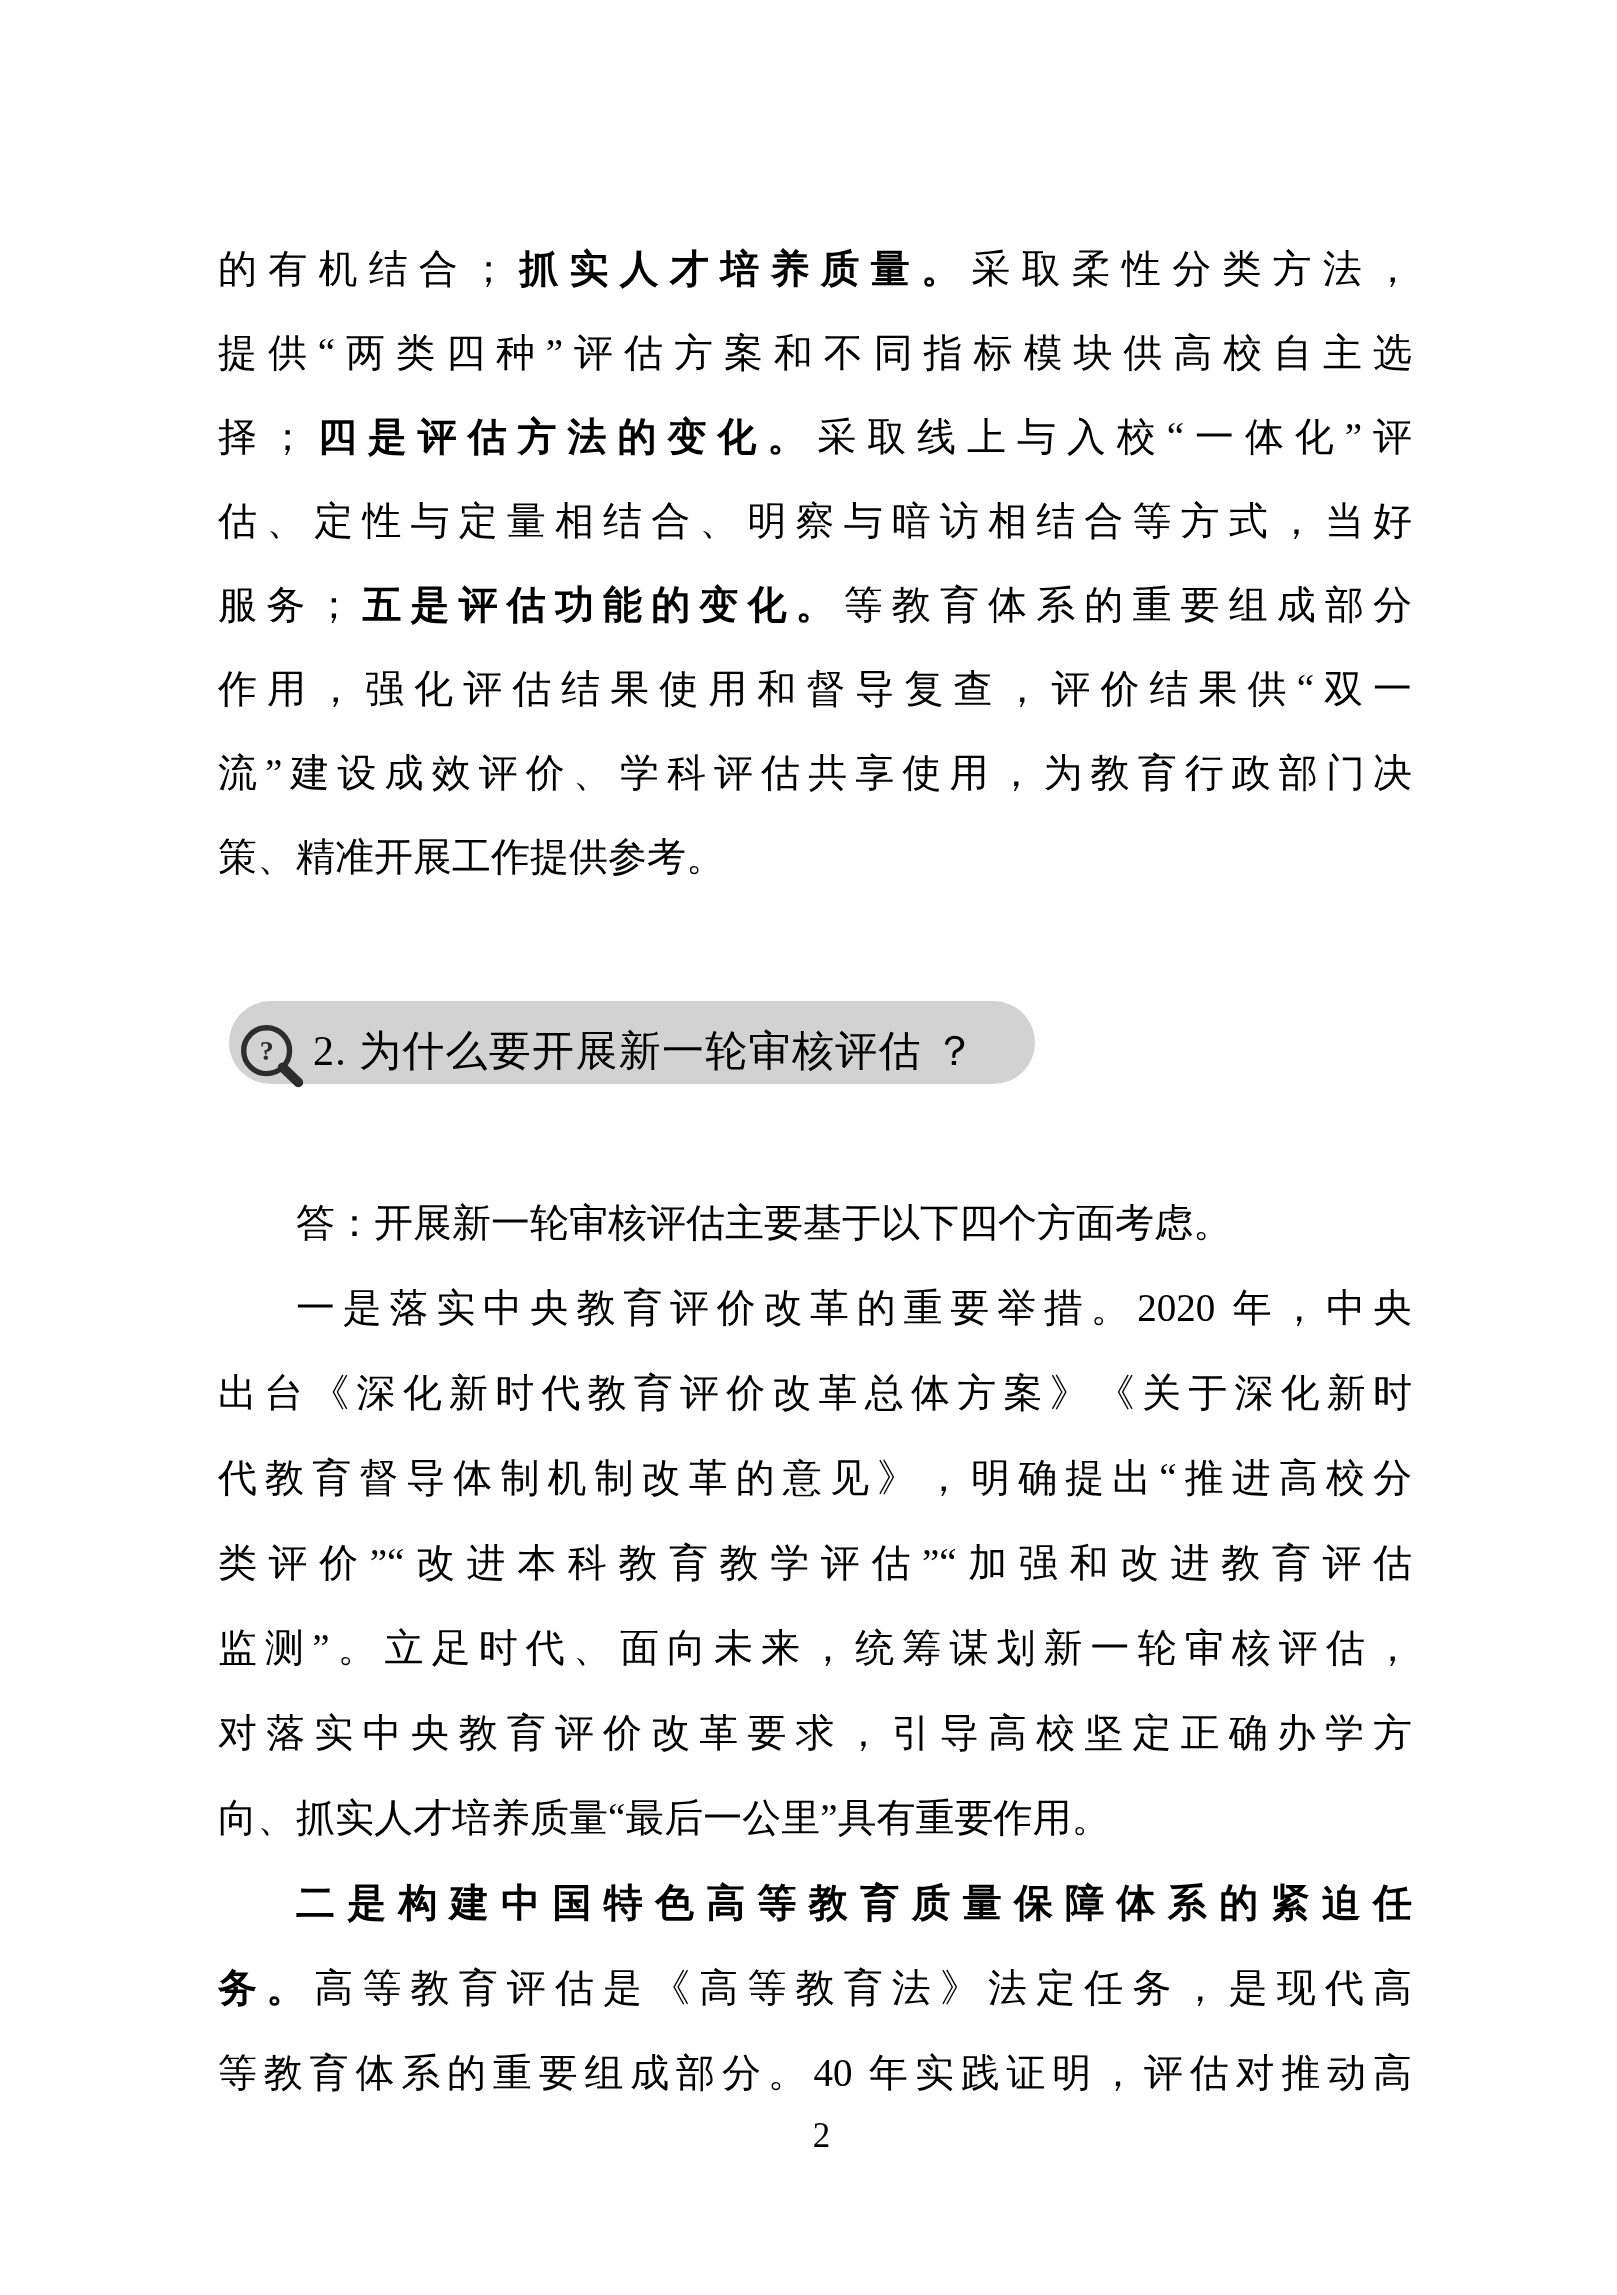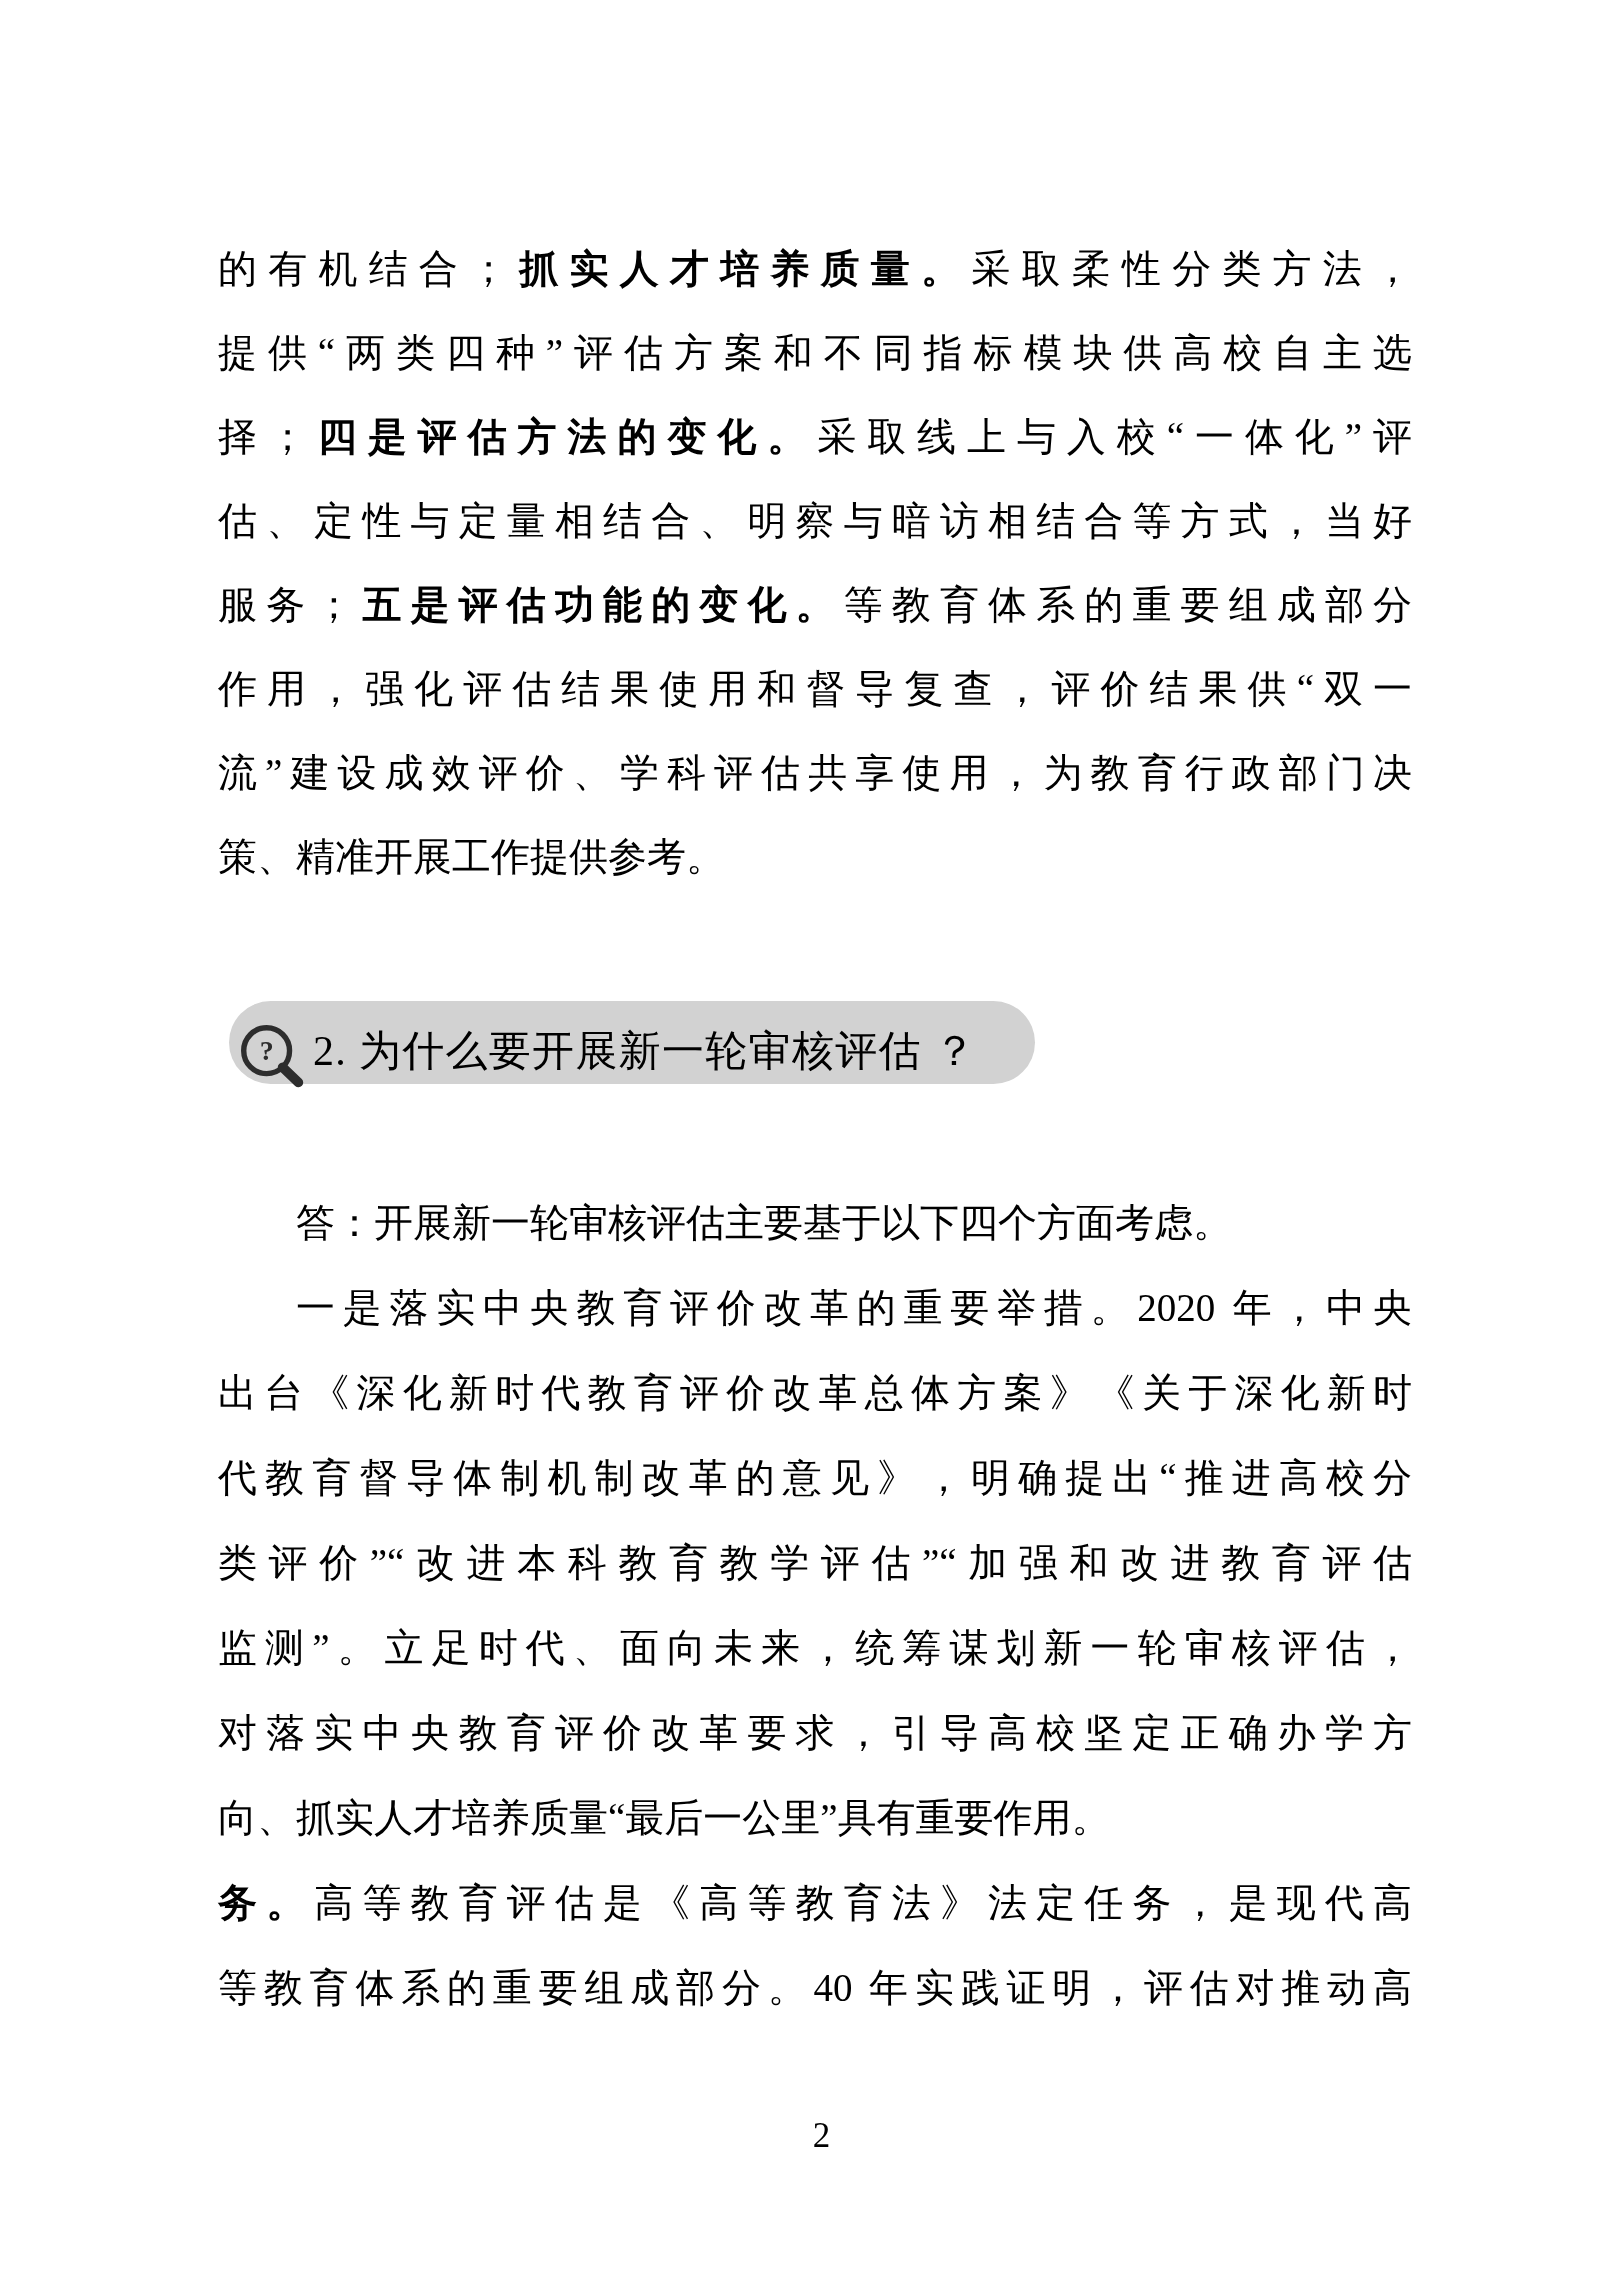--- a/index.html
+++ b/index.html
@@ -102,20 +102,21 @@
 
   <section class="text-block block2">
       <div class="line ind"><span>答：开展新一轮审核评估主要基于以下四个方面考虑。</span></div>
       <div class="line just ind"><span>一是落实中央教育评价改革的重要举措。2020 年，中央</span></div>
       <div class="line just"><span>出台《深化新时代教育评价改革总体方案》《关于深化新时</span></div>
       <div class="line just"><span>代教育督导体制机制改革的意见》，明确提出“推进高校分</span></div>
       <div class="line just"><span>类评价”“改进本科教育教学评估”“加强和改进教育评估</span></div>
       <div class="line just"><span>监测”。立足时代、面向未来，统筹谋划新一轮审核评估，</span></div>
       <div class="line just"><span>对落实中央教育评价改革要求，引导高校坚定正确办学方</span></div>
       <div class="line"><span>向、抓实人才培养质量“最后一公里”具有重要作用。</span></div>
+      <div class="line just ind"><span class="b">二是构建中国特色高等教育质量保障体系的紧迫任</span></div>
       <div class="line just"><span class="b">务。</span><span>高等教育评估是《高等教育法》法定任务，是现代高</span></div>
       <div class="line just"><span>等教育体系的重要组成部分。40 年实践证明，评估对推动高</span></div>
     </section>
 
   <div class="page-number">2</div>
 
 </div>
 
 
 </body></html>

